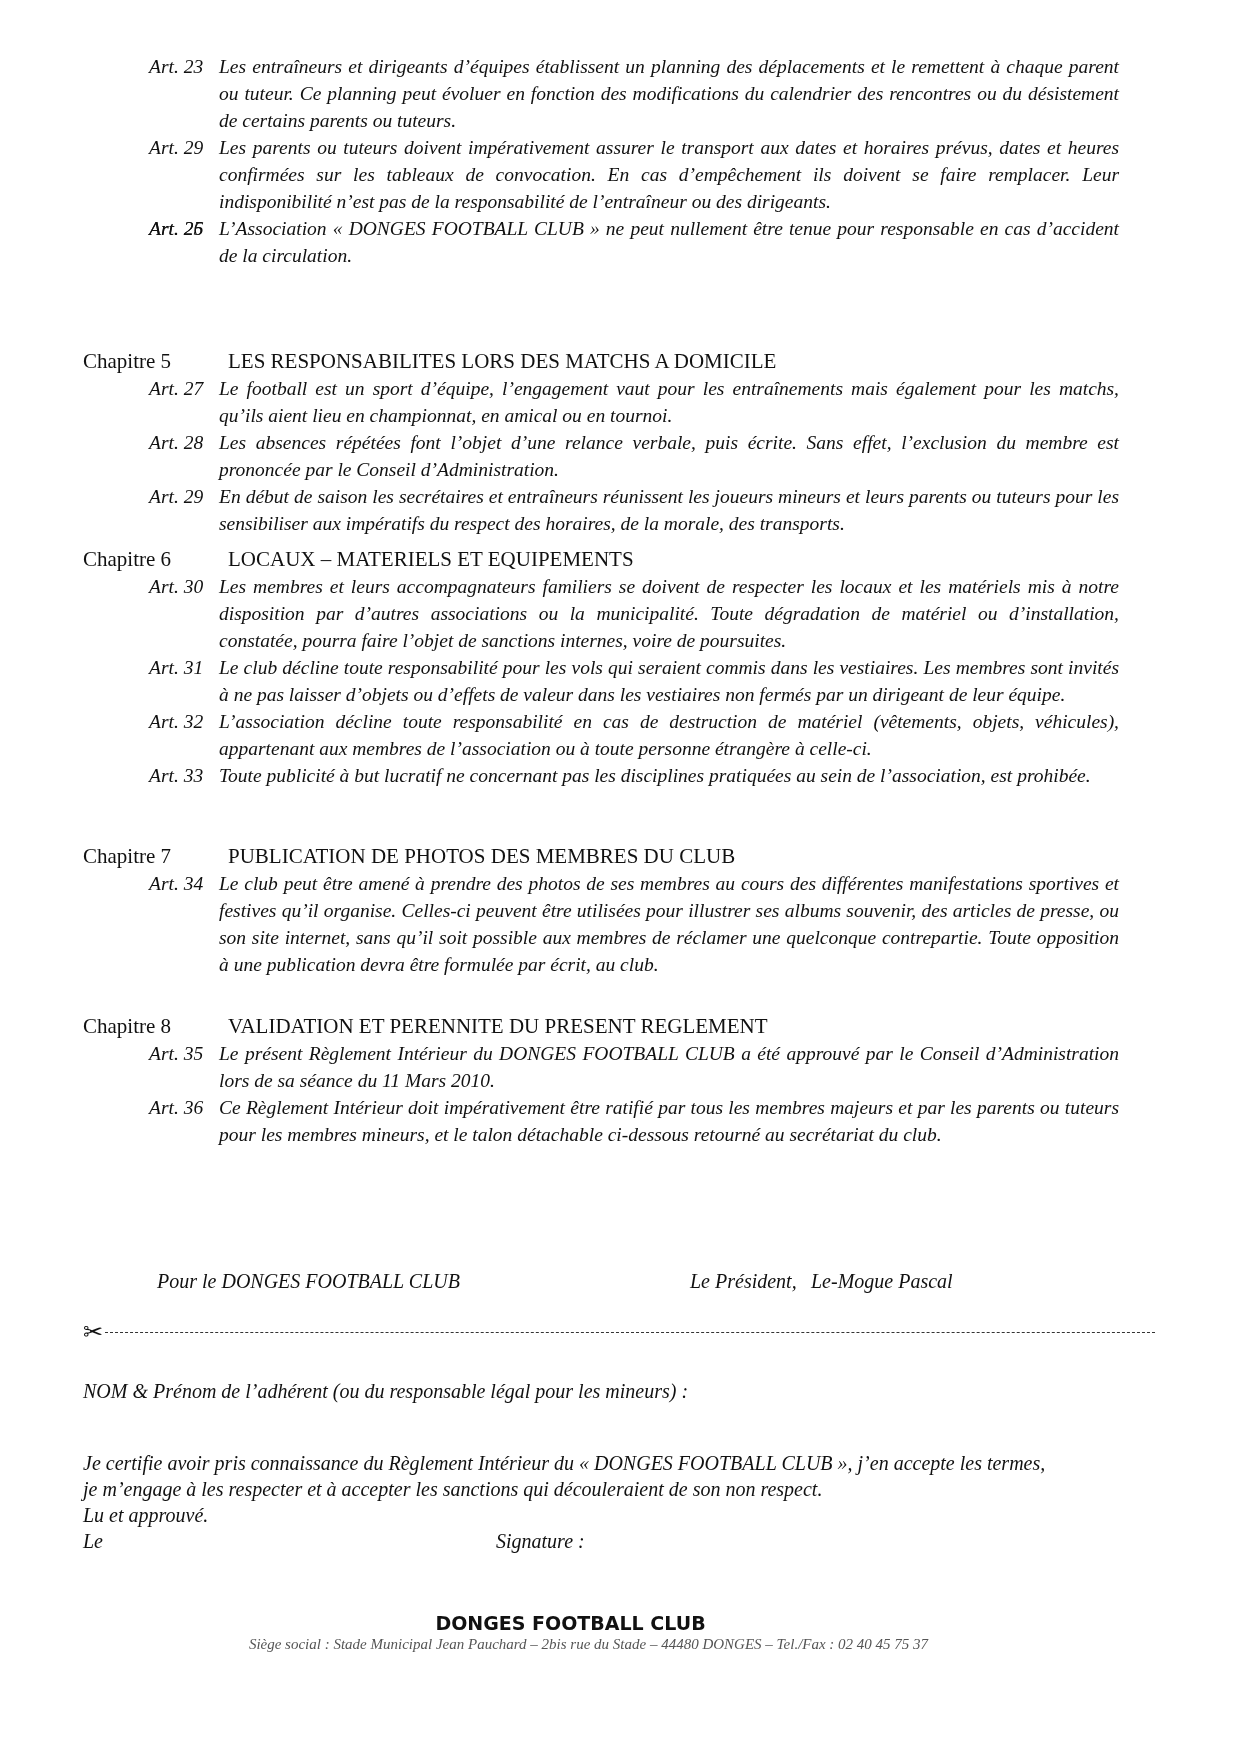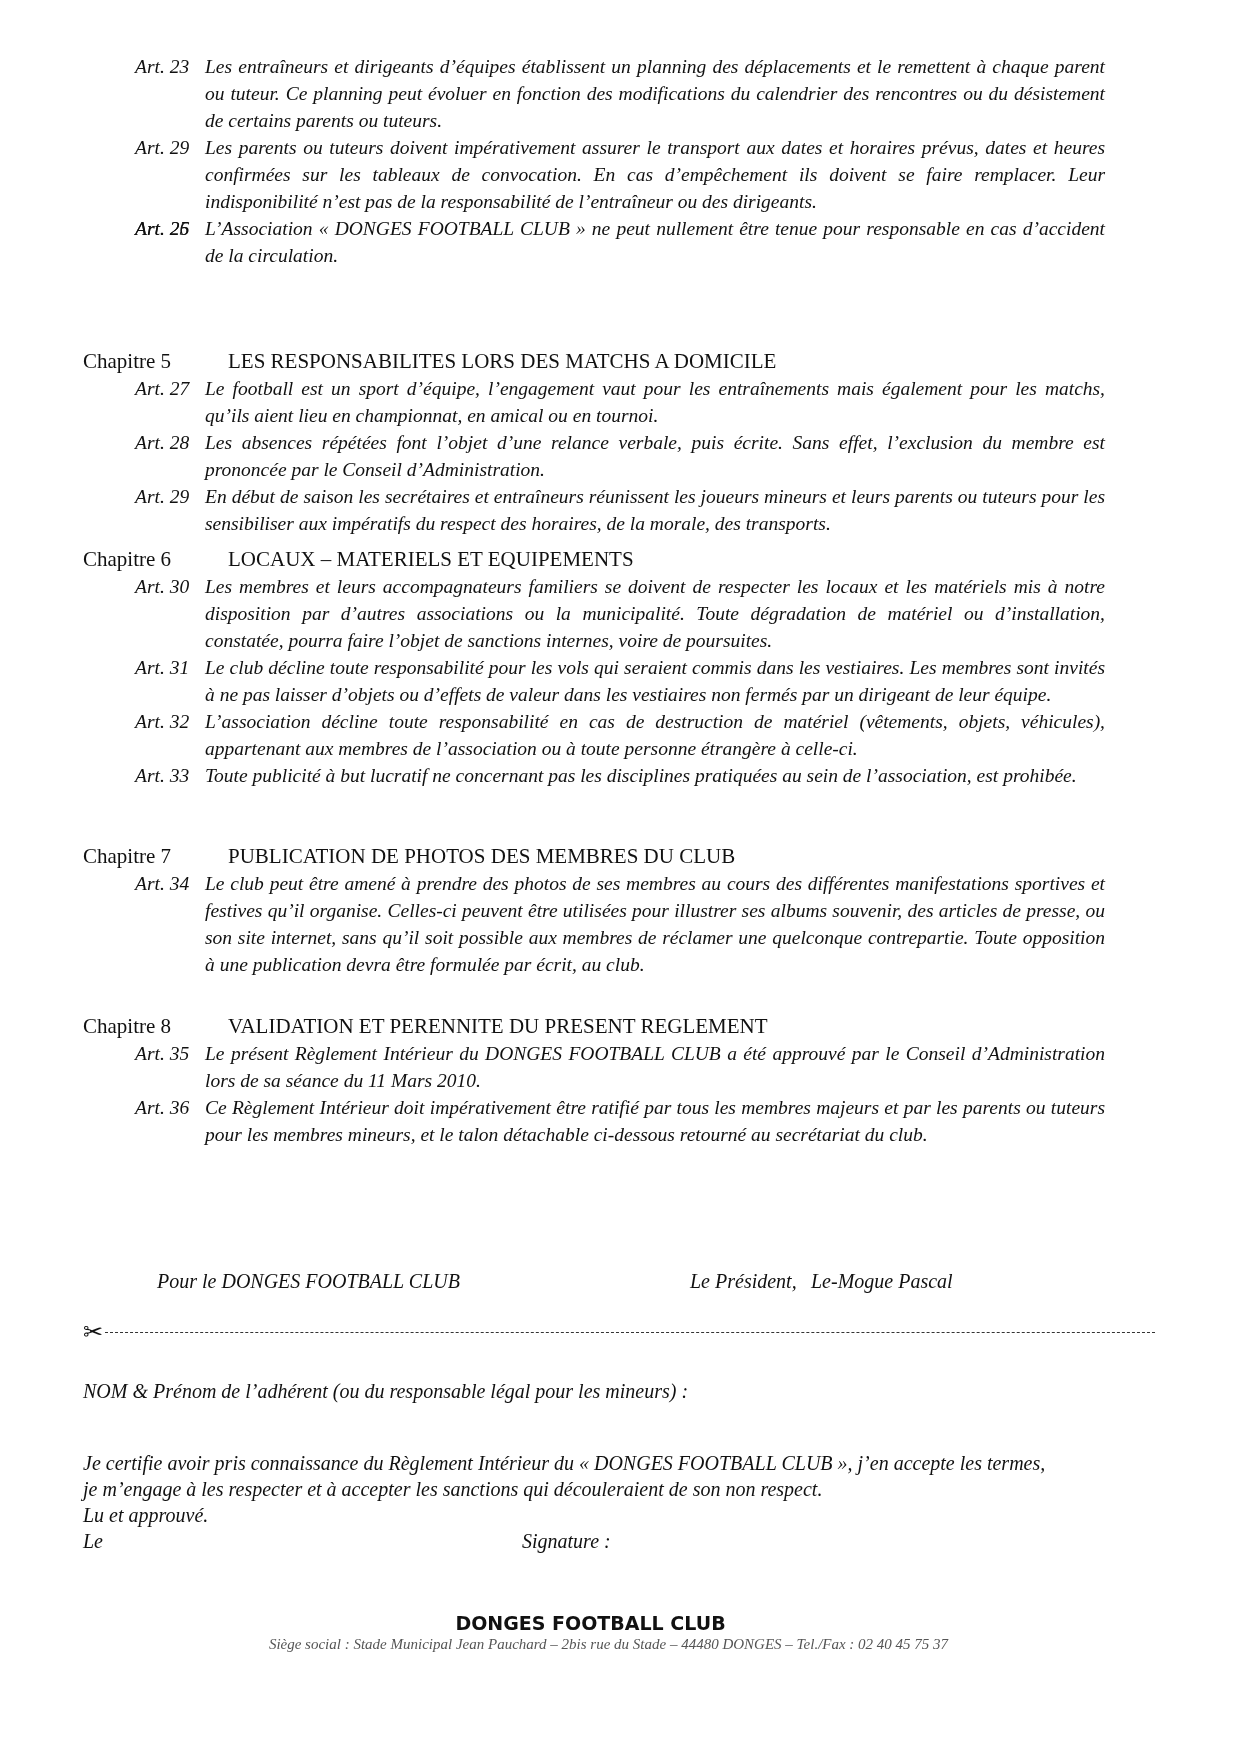--- a/index.html
+++ b/index.html
@@ -6,31 +6,31 @@
   body {
     width: 1240px; height: 1754px; position: relative; overflow: hidden;
     font-family: "Liberation Serif", "DejaVu Serif", serif;
     color: #111;
   }
   .page { position: absolute; left: 0; top: 0; width: 1240px; height: 1754px; }
   .chapter { position: absolute; left: 83px; width: 1100px; }
   .chap-head { font-size: 21px; height: 27px; line-height: 27px; white-space: nowrap; }
   .chap-num { display: inline-block; width: 145px; }
   .chap-title { display: inline-block; }
-  .article { position: relative; margin-left: 52px; font-style: italic; font-size: 19.5px; line-height: 27px; }
+  .article { position: relative; margin-left: 66px; font-style: italic; font-size: 19.5px; line-height: 27px; }
   .art-num { position: absolute; left: 0; top: 0; width: 70px; white-space: nowrap; }
   .art-text { margin-left: 70px; text-align: justify; width: 900px; display: block; }
   .signrow { position: absolute; top: 1270px; left: 157px; font-style: italic; font-size: 20px; white-space: nowrap; }
   .signrow .pres { position: absolute; left: 533px; }
   .signrow .name { position: absolute; left: 654px; }
   .cut { position: absolute; top: 1318px; left: 83px; width: 1090px; height: 30px; font-size: 20px; white-space: nowrap; overflow: hidden; }
   .cut .scissors { display: inline-block; font-size: 24px; vertical-align: middle; }
   .cut .dashes { display: inline-block; vertical-align: middle; border-top: 1.5px dashed #333; width: 1050px; height: 0; margin-left: 2px; }
   .form { position: absolute; left: 83px; width: 1100px; font-style: italic; font-size: 20px; line-height: 27px; }
-  .footer { position: absolute; top: 1612px; left: 0; width: 1141px; text-align: center; margin-left: 20px; }
+  .footer { position: absolute; top: 1612px; left: 0; width: 1141px; text-align: center; }
   .footer .club { font-family: "DejaVu Sans", sans-serif; font-weight: bold; font-size: 19px; letter-spacing: 0; }
   .footer .addr { font-style: italic; font-size: 15px; color: #555; margin-top: 2px; padding-left: 36px; }
 </style>
 </head>
 <body>
 
 <div class="page">
 
   <div class="chapter" style="top:53px;">
     <div class="article">
@@ -122,20 +122,20 @@
 
   <div class="cut">
     <span class="scissors">✂</span><span class="dashes"></span>
   </div>
 
   <div class="form" style="top:1378px;">NOM &amp; Prénom de l’adhérent (ou du responsable légal pour les mineurs) :</div>
   <div class="form" style="top:1450px;">Je certifie avoir pris connaissance du Règlement Intérieur du « DONGES FOOTBALL CLUB », j’en accepte les termes,</div>
   <div class="form" style="top:1476px;">je m’engage à les respecter et à accepter les sanctions qui découleraient de son non respect.</div>
   <div class="form" style="top:1502px;">Lu et approuvé.</div>
   <div class="form" style="top:1528px;">Le</div>
-  <div class="form" style="top:1528px; left:522px; width:300px;">Signature :</div>
+  <div class="form" style="top:1528px; left:496px; width:300px;">Signature :</div>
 
   <div class="footer">
     <div class="club">DONGES FOOTBALL CLUB</div>
     <div class="addr">Siège social : Stade Municipal Jean Pauchard – 2bis rue du Stade  – 44480 DONGES – Tel./Fax : 02 40 45 75 37</div>
   </div>
 
 </div>
 
 </body></html>

